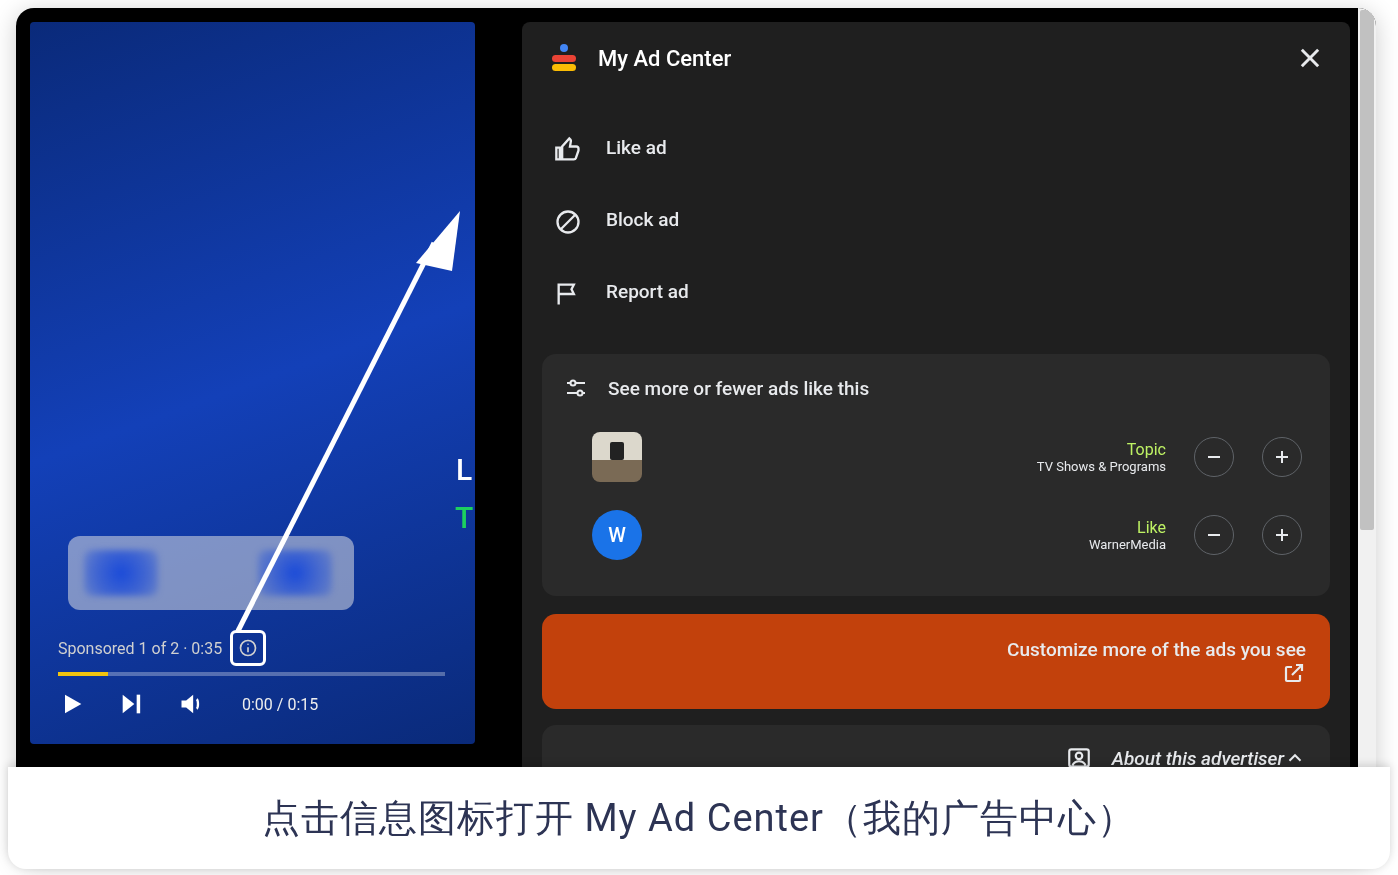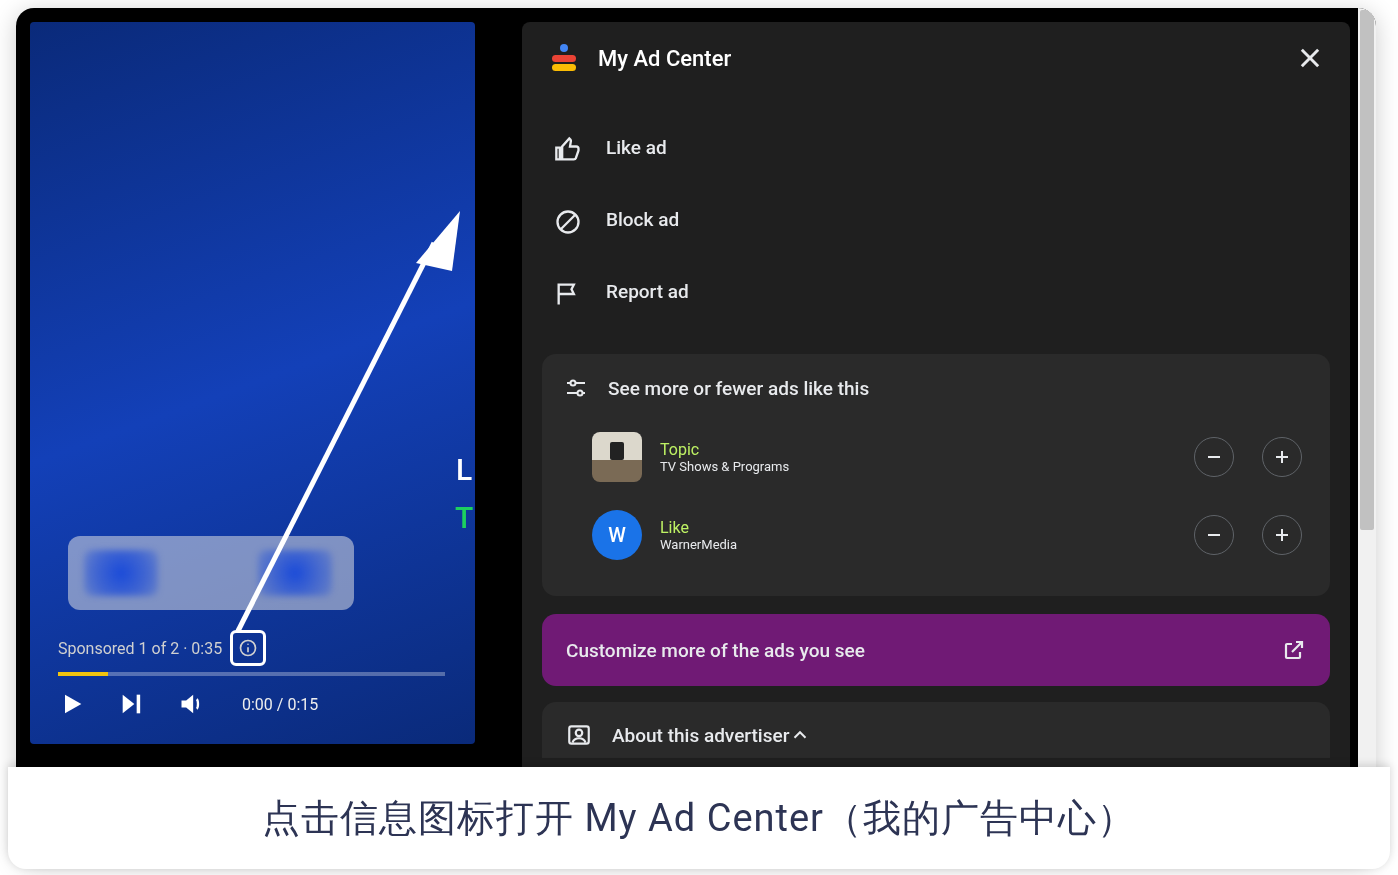--- a/index.html
+++ b/index.html
@@ -142,20 +142,21 @@
     cursor: pointer;
   }
   .action-item svg { width: 28px; height: 28px; stroke: #e8eaed; fill: none; stroke-width: 2; }
   .action-label { font-size: 19px; font-weight: 500; color: #e8eaed; }
   
   .section {
     margin: 6px 20px 18px 20px;
     background: #2a2a2a;
     border-radius: 14px;
     padding: 22px 22px;
+    text-align: right;
   }
   .section-header { display: flex; align-items: center; gap: 20px; margin-bottom: 18px; }
   .section-header svg { width: 24px; height: 24px; stroke: #e8eaed; fill:none; stroke-width:2;}
   .section-title { font-size: 19px; font-weight: 500; }
   
   .pref-row {
     display: flex; align-items: center; gap: 18px;
     padding: 14px 6px 14px 28px;
   }
   .pref-thumb { width: 50px; height: 50px; border-radius: 8px; background: #3a3a3a; flex-shrink:0; display:flex; align-items:center; justify-content:center; overflow:hidden;}
@@ -172,35 +173,36 @@
     background: none;
     display: flex; align-items: center; justify-content: center;
     cursor: pointer;
     color: #e8eaed;
     font-size: 22px;
     margin-left: 10px;
   }
   
   .customize-bar {
     margin: 6px 20px 16px 20px;
-    background: #701a75;
+    background: #c2410c;
     border-radius: 14px;
     padding: 24px 24px;
-    display: flex; align-items: center; justify-content: space-between;
+    display: flex; align-items: flex-end; justify-content: space-between;
     cursor: pointer;
+    flex-direction: column;
   }
   .customize-bar span { font-size: 19px; font-weight: 500; color: #e8eaed; }
   .customize-bar svg { width: 24px; height: 24px; stroke: #e8eaed; fill:none; stroke-width:2.2;}
   
   .about-section {
     margin: 0 20px;
     background: #2a2a2a;
     border-radius: 14px 14px 0 0;
     padding: 20px 24px 10px 24px;
-    display: flex; align-items: center; justify-content: flex-start;
+    display: flex; align-items: center; justify-content: flex-end; font-style: italic;
   }
   .about-left { display:flex; align-items:center; gap: 20px;}
   .about-left svg { width:26px; height:26px; stroke:#e8eaed; fill:none; stroke-width:2;}
   
   
   .caption-bar {
     position: absolute;
     left: 8px; right: 8px; bottom: 6px;
     height: 102px;
     background: #fff;

